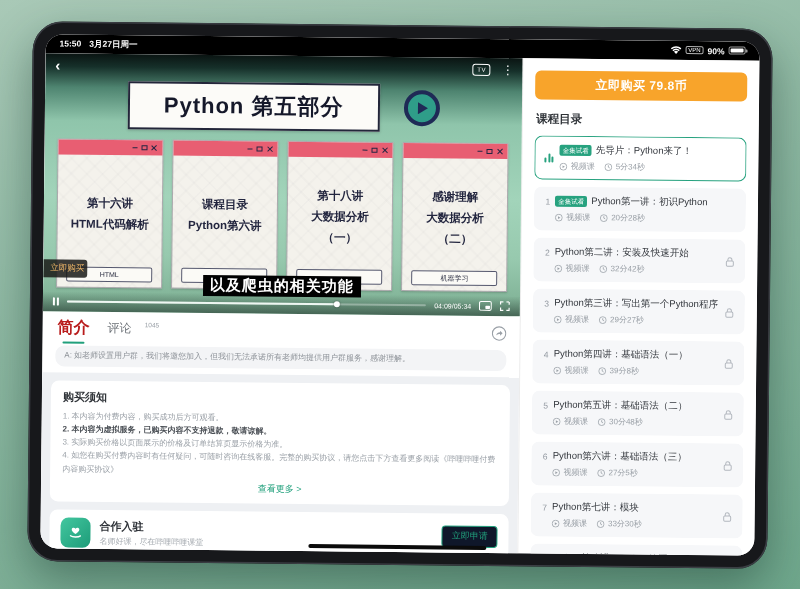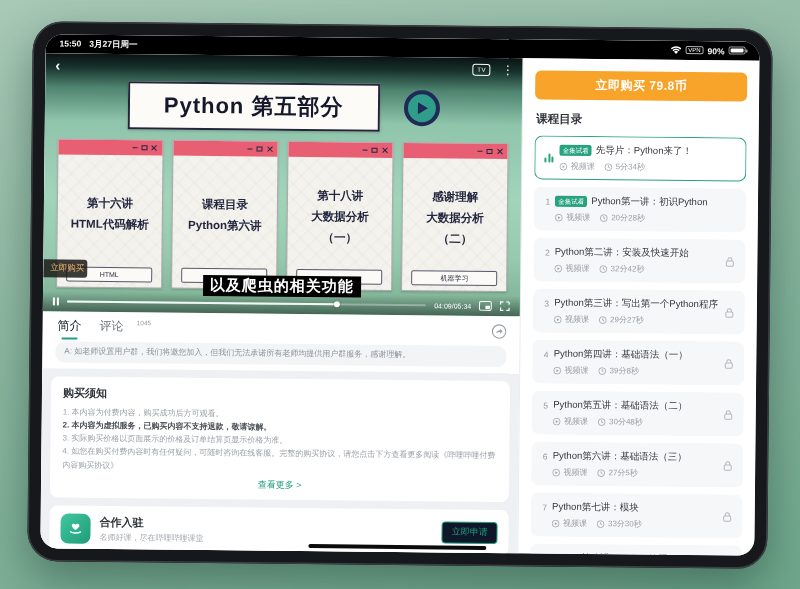--- a/index.html
+++ b/index.html
@@ -65,21 +65,21 @@
   .subtitle { position:absolute; bottom:17px; left:50%; transform:translateX(-50%); background:#010101; color:#fff; font-weight:bold; font-size:15px; padding:1px 7px; white-space:nowrap; z-index:6; letter-spacing:1px; }
   .controls { position:absolute; left:0; right:0; bottom:0; height:20px; display:flex; align-items:center; gap:8px; padding:0 10px; background:linear-gradient(180deg, rgba(5,15,12,0) 0%, rgba(5,15,12,.45) 100%); z-index:9; }
   .pause-icon { display:flex; gap:2px; cursor:pointer; }
   .pause-icon i { width:2px; height:8px; background:#fff; border-radius:.5px; }
   .track { flex:1; height:2px; background:rgba(255,255,255,.32); border-radius:1px; position:relative; cursor:pointer; }
   .played { position:absolute; left:0; top:0; bottom:0; background:#eef7f2; border-radius:1px; }
   .knob { position:absolute; right:-3px; top:50%; transform:translateY(-50%); width:6px; height:6px; background:#fff; border-radius:50%; box-shadow:0 0 2px rgba(0,0,0,.5); }
   .vtime { font-size:7px; color:#fff; }
   
   .tabs { flex:0 0 27px; display:flex; align-items:center; gap:16px; padding:2px 13px 0; }
-  .tab-intro { color:#0f172a; font-weight:normal; font-size:12px; position:relative; padding:4px 2px 6px; cursor:pointer; }
+  .tab-intro { color:#b91c1c; font-weight:bold; font-size:16px; position:relative; padding:4px 2px 6px; cursor:pointer; }
   .tab-intro:after { content:""; position:absolute; left:20%; right:20%; bottom:1px; height:2.5px; background:#21a07c; border-radius:2px; }
   .tab-comments { color:#6b7076; font-size:12px; padding:4px 0 6px; cursor:pointer; display:flex; align-items:flex-start; gap:13px;text-align:center; }
   .tab-count { font-size:6.5px; color:#9aa0a7; margin-top:1px; }
   .share-icon { margin-left:auto; cursor:pointer; display:flex; }
   .notice { margin:1px 13px 6px; background:#f3f4f6; border-radius:9px; padding:5px 9px; font-size:8px; color:#8d9298; line-height:1.35; }
   
   .lower { flex:1; background:#eef0f3; padding:8px 9px 0; display:flex; flex-direction:column; gap:8px; min-height:0; }
   .notes-card { background:#fff; border-radius:8px; padding:9px 12px 8px; }
   .notes-title { font-size:11px; font-weight:bold; color:#2f3338; margin-bottom:5px; }
   .note-item { font-size:8px; color:#9aa0a7; line-height:1.65; }

